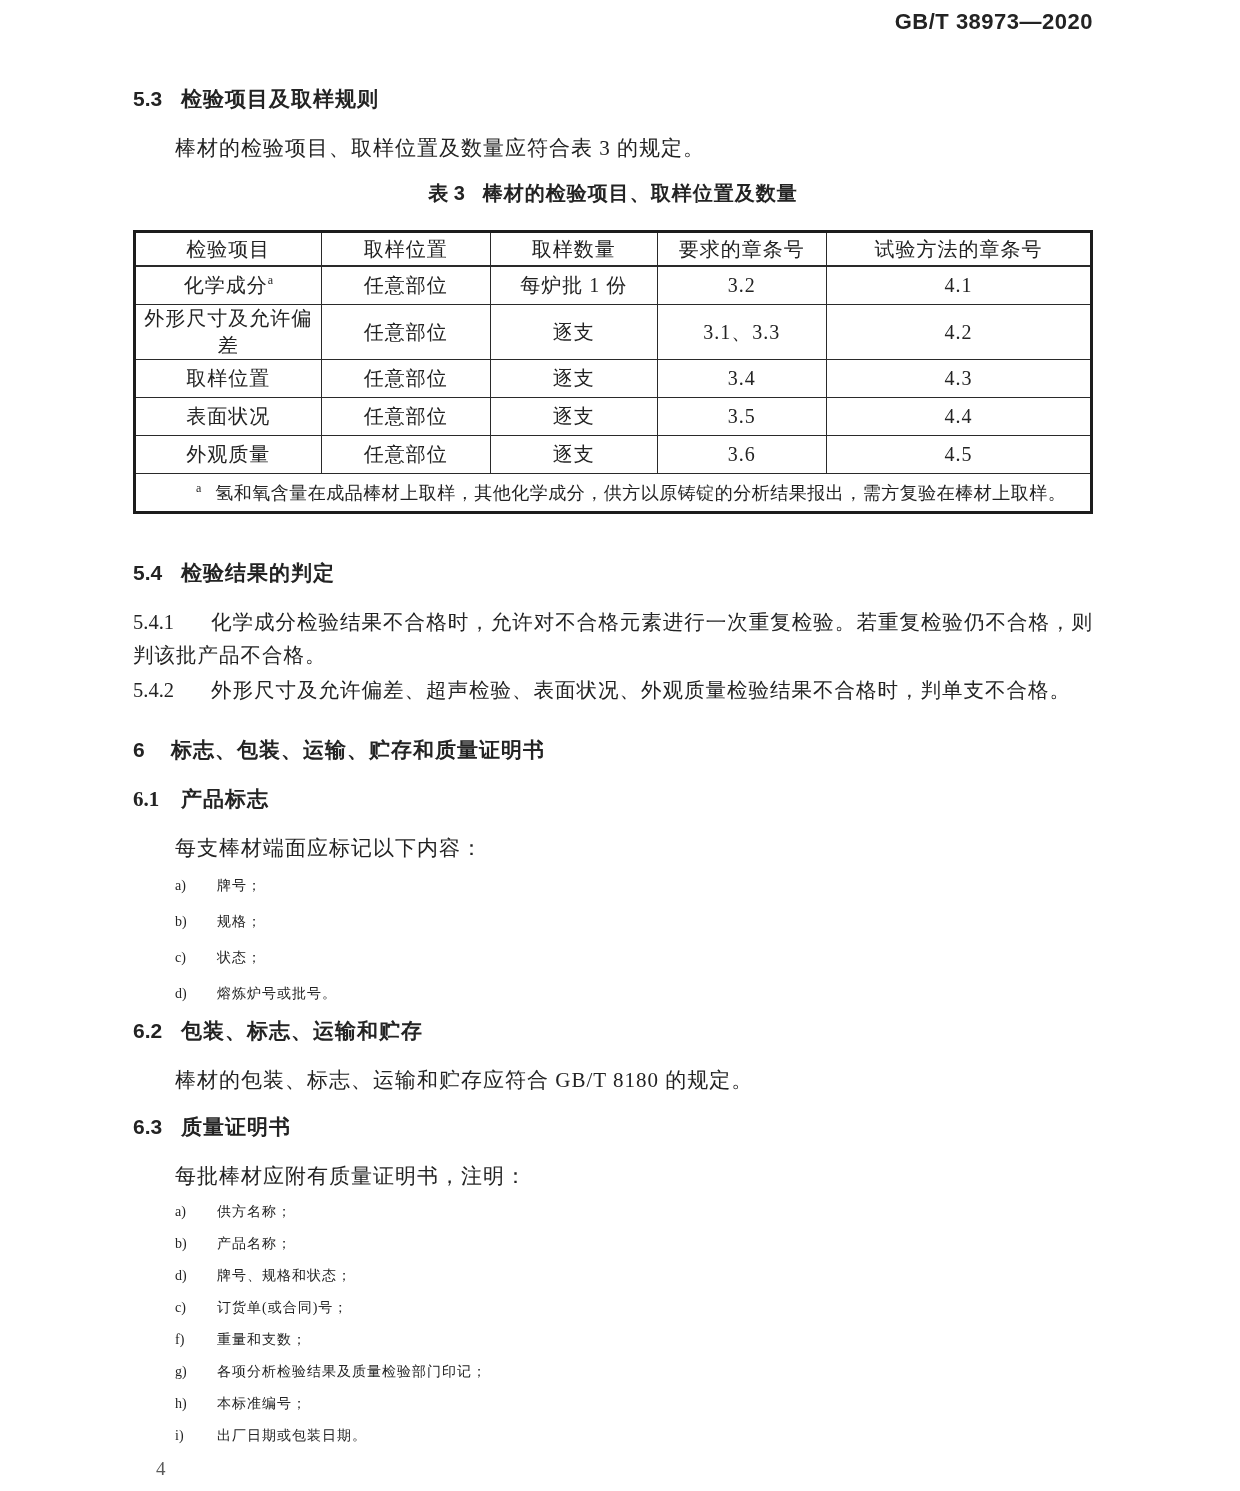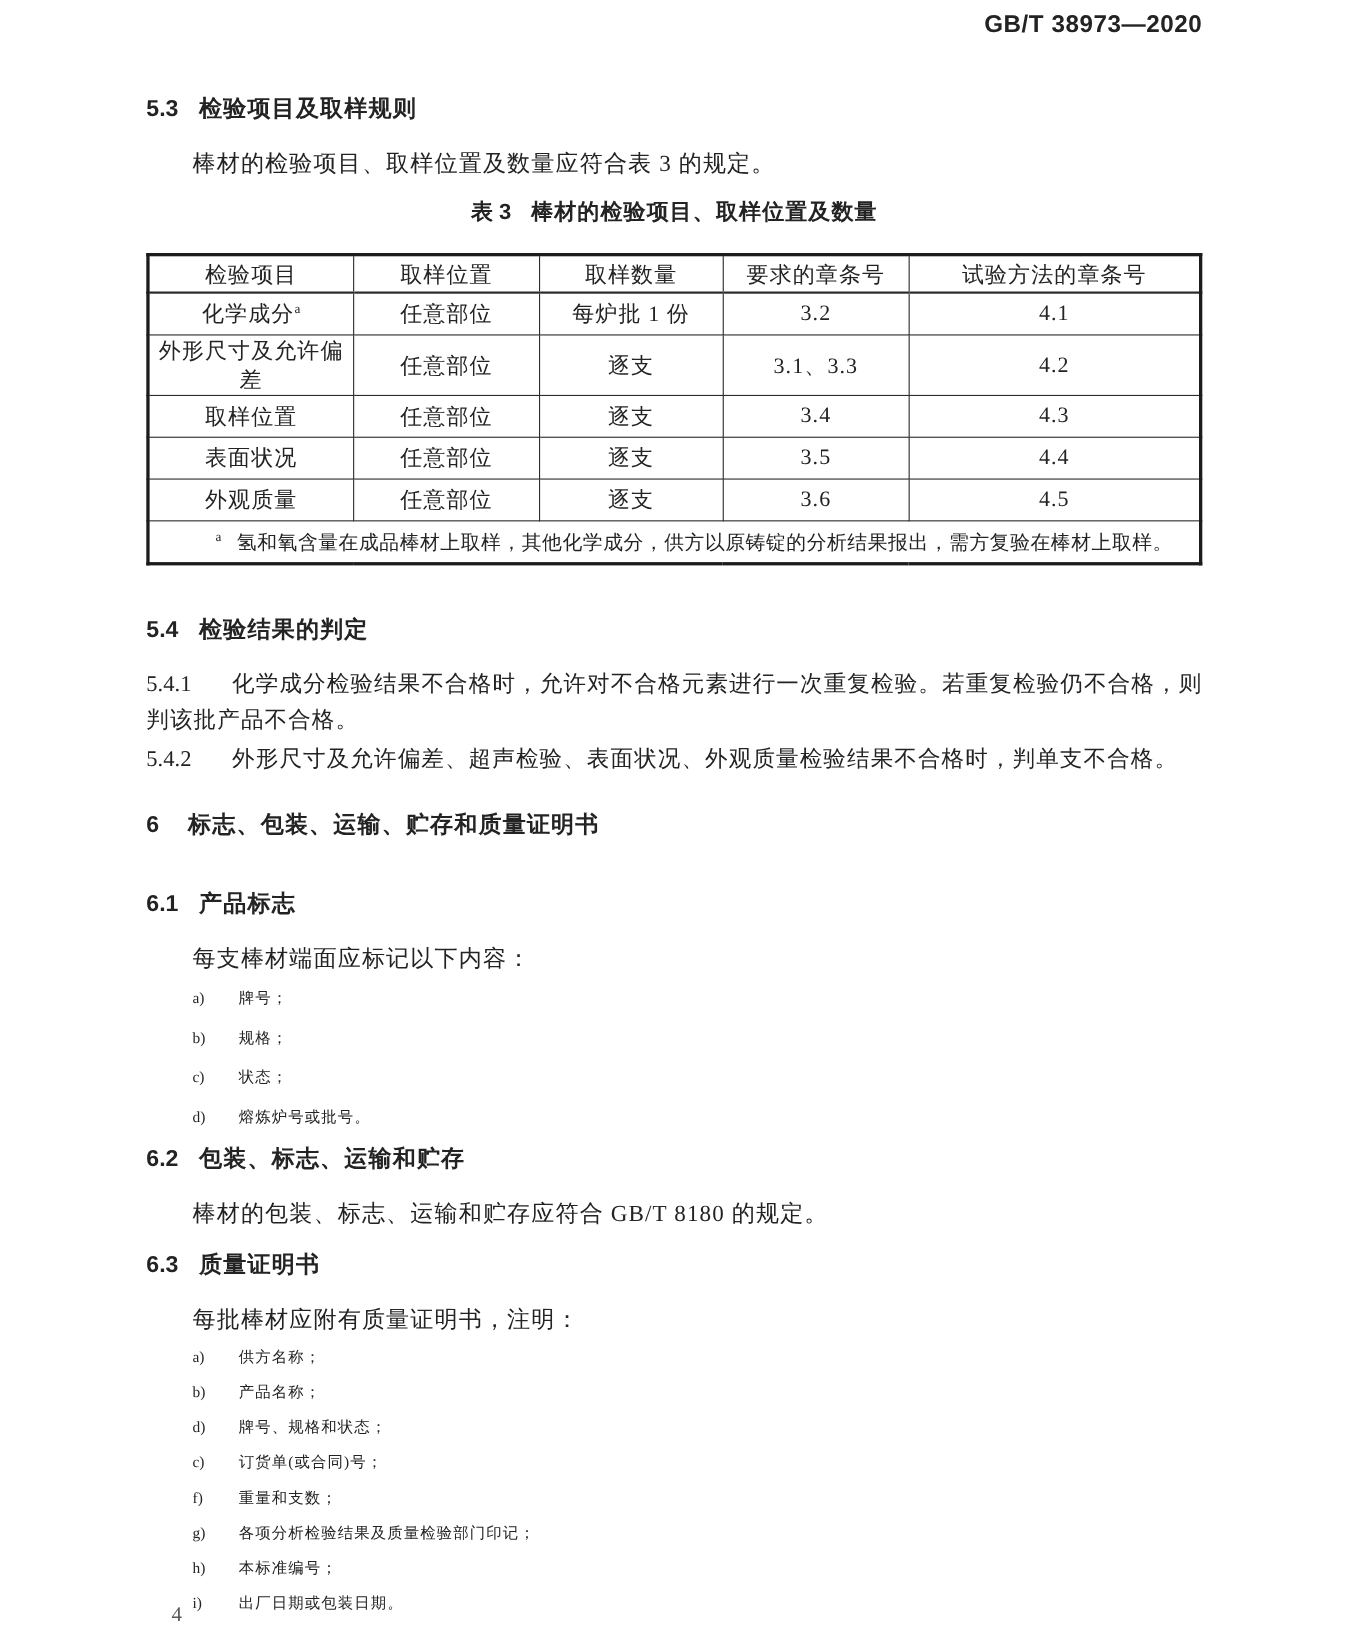--- a/index.html
+++ b/index.html
@@ -30,21 +30,21 @@
     font-weight:bold;
     font-size:21px;
     line-height:26px;
     letter-spacing:1px;
   }
   .heading .sec-no{display:inline-block;min-width:48px;letter-spacing:0;}
   .heading.lvl1 .sec-no{min-width:38px;}
   .h-53{margin-top:52px;}
   .h-54{margin-top:46px;}
   .h-6{margin-top:30px;}
-  .h-61{margin-top:46px;}
+  .h-61{margin-top:23px;font-family:Liberation Serif, serif;}
   .h-62{margin-top:6px;}
   .h-63{margin-top:20px;}
   
   .para{
     font-size:21px;
     line-height:28px;
     letter-spacing:1px;
     text-indent:42px;
     margin-top:22px;
   }

